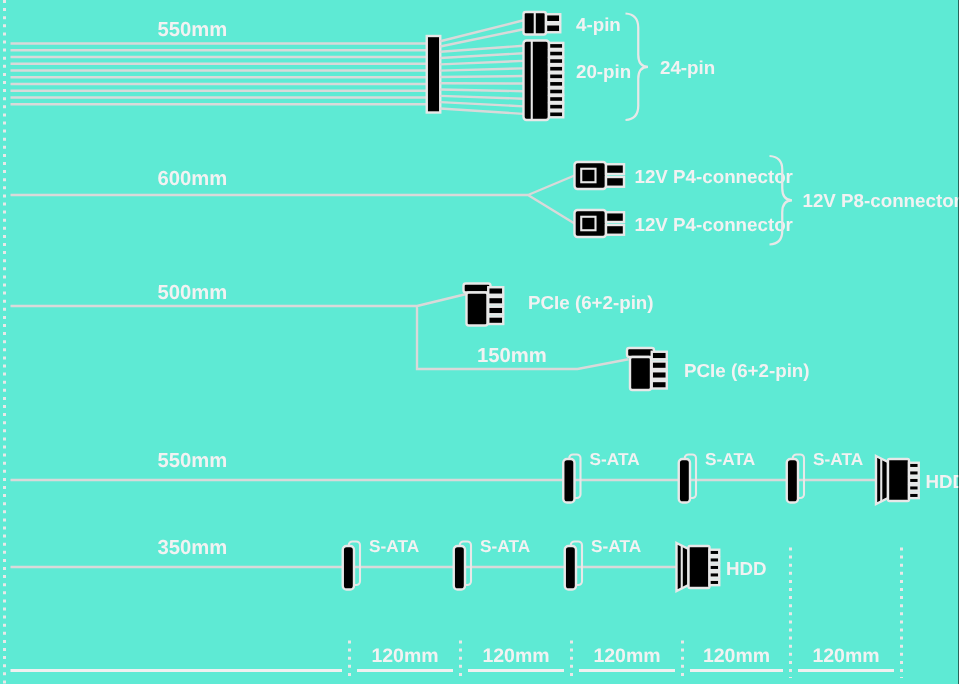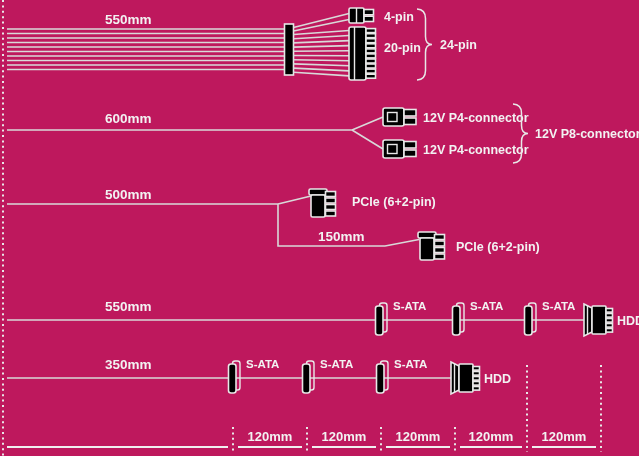--- a/index.html
+++ b/index.html
@@ -1,16 +1,16 @@
 <!DOCTYPE html>
 <html><head>
 <meta charset="utf-8">
 <style>
   html,body{margin:0;padding:0;background:#000;}
-  .stage{position:relative;width:639px;height:456px;background:#be185d;overflow:hidden;}
+  .stage{position:relative;width:639px;height:456px;background:#5eead4;overflow:hidden;}
   svg{display:block;}
   .cable{stroke:#d9d9d9;stroke-width:1.6;fill:none;}
   .shape{stroke:#e8e8e8;stroke-width:1.6;fill:#000;}
   .thin{stroke:#e8e8e8;stroke-width:1.4;fill:none;}
   .brace{stroke:#e8e8e8;stroke-width:1.5;fill:none;}
   .dotted{stroke:#e8e8e8;stroke-width:2;stroke-dasharray:2 3.4;fill:none;}
   .ruler{stroke:#f0f0f0;stroke-width:2;fill:none;}
   .lbl{fill:#f2f2f2;font-family:"Liberation Sans",sans-serif;font-weight:bold;font-size:13.5px;}
   .lbl-c{fill:#f2f2f2;font-family:"Liberation Sans",sans-serif;font-weight:bold;font-size:12.5px;}
   .lbl-s{fill:#f2f2f2;font-family:"Liberation Sans",sans-serif;font-weight:bold;font-size:11.5px;}

